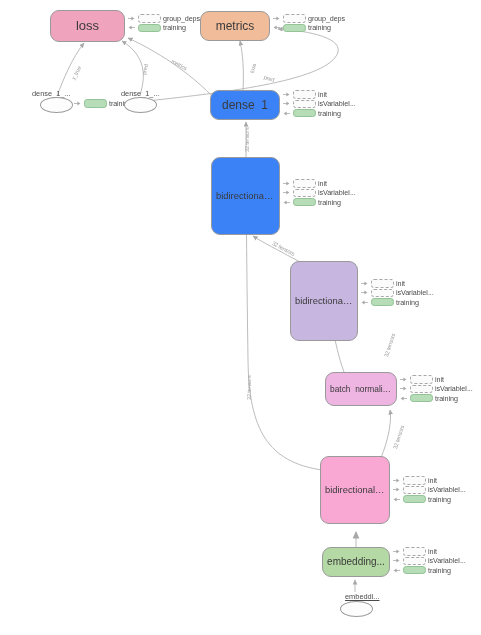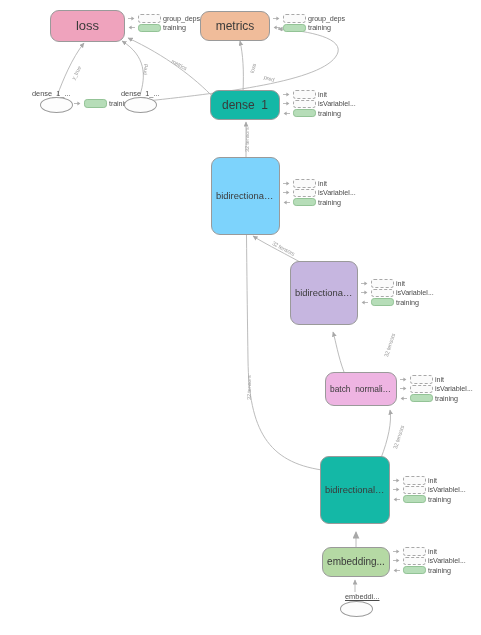--- a/index.html
+++ b/index.html
@@ -116,21 +116,21 @@
     <div class="annot">
       <svg class="stub-arrow" viewBox="0 0 7 7">
         <path d="M7,3.5 L2,3.5" stroke="#b4b4b4" stroke-width="0.9" fill="none"></path>
         <path d="M3.6,1.6 L0.6,3.5 L3.6,5.4 z" fill="#a8a8a8"></path>
         </svg>
       <span class="chip green"></span>
       <span class="atext">training</span>
     </div>
   </div>
 
-  <div class="node" style="left:210px;top:90px;width:70px;height:30px;background:#14b8a6;font-size:12px;">
+  <div class="node" style="left:210px;top:90px;width:70px;height:30px;background:#3b82f6;font-size:12px;">
     <span class="lbl">dense_1</span>
   </div>
   <div class="annots" style="left:283px;top:91px;">
     <div class="annot">
       <svg class="stub-arrow" viewBox="0 0 7 7">
         <path d="M0,3.5 L5,3.5" stroke="#b4b4b4" stroke-width="0.9" fill="none"></path>
         <path d="M3.4,1.6 L6.4,3.5 L3.4,5.4 z" fill="#a8a8a8"></path>
         </svg>
       <span class="chip dotted"></span>
       <span class="atext">init</span>
@@ -146,21 +146,21 @@
     <div class="annot">
       <svg class="stub-arrow" viewBox="0 0 7 7">
         <path d="M7,3.5 L2,3.5" stroke="#b4b4b4" stroke-width="0.9" fill="none"></path>
         <path d="M3.6,1.6 L0.6,3.5 L3.6,5.4 z" fill="#a8a8a8"></path>
         </svg>
       <span class="chip green"></span>
       <span class="atext">training</span>
     </div>
   </div>
 
-  <div class="node" style="left:211px;top:157px;width:69px;height:78px;background:#7dd3fc;font-size:9.4px;">
+  <div class="node" style="left:211px;top:157px;width:69px;height:78px;background:#3b82f6;font-size:9.4px;">
     <span class="lbl">bidirectional_3</span>
   </div>
   <div class="annots" style="left:283px;top:180px;">
     <div class="annot">
       <svg class="stub-arrow" viewBox="0 0 7 7">
         <path d="M0,3.5 L5,3.5" stroke="#b4b4b4" stroke-width="0.9" fill="none"></path>
         <path d="M3.4,1.6 L6.4,3.5 L3.4,5.4 z" fill="#a8a8a8"></path>
         </svg>
       <span class="chip dotted"></span>
       <span class="atext">init</span>
@@ -176,21 +176,21 @@
     <div class="annot">
       <svg class="stub-arrow" viewBox="0 0 7 7">
         <path d="M7,3.5 L2,3.5" stroke="#b4b4b4" stroke-width="0.9" fill="none"></path>
         <path d="M3.6,1.6 L0.6,3.5 L3.6,5.4 z" fill="#a8a8a8"></path>
         </svg>
       <span class="chip green"></span>
       <span class="atext">training</span>
     </div>
   </div>
 
-  <div class="node" style="left:290px;top:261px;width:68px;height:64px;background:#c6b6e0;font-size:9.4px;">
+  <div class="node" style="left:290px;top:261px;width:68px;height:80px;background:#c6b6e0;font-size:9.4px;">
     <span class="lbl">bidirectional_2</span>
   </div>
   <div class="annots" style="left:361px;top:280px;">
     <div class="annot">
       <svg class="stub-arrow" viewBox="0 0 7 7">
         <path d="M0,3.5 L5,3.5" stroke="#b4b4b4" stroke-width="0.9" fill="none"></path>
         <path d="M3.4,1.6 L6.4,3.5 L3.4,5.4 z" fill="#a8a8a8"></path>
         </svg>
       <span class="chip dotted"></span>
       <span class="atext">init</span>
@@ -236,21 +236,21 @@
     <div class="annot">
       <svg class="stub-arrow" viewBox="0 0 7 7">
         <path d="M7,3.5 L2,3.5" stroke="#b4b4b4" stroke-width="0.9" fill="none"></path>
         <path d="M3.6,1.6 L0.6,3.5 L3.6,5.4 z" fill="#a8a8a8"></path>
         </svg>
       <span class="chip green"></span>
       <span class="atext">training</span>
     </div>
   </div>
 
-  <div class="node" style="left:320px;top:456px;width:70px;height:68px;background:#14b8a6;font-size:9.4px;">
+  <div class="node" style="left:320px;top:456px;width:70px;height:68px;background:#f9a8d4;font-size:9.4px;">
     <span class="lbl">bidirectional_1</span>
   </div>
   <div class="annots" style="left:393px;top:477px;">
     <div class="annot">
       <svg class="stub-arrow" viewBox="0 0 7 7">
         <path d="M0,3.5 L5,3.5" stroke="#b4b4b4" stroke-width="0.9" fill="none"></path>
         <path d="M3.4,1.6 L6.4,3.5 L3.4,5.4 z" fill="#a8a8a8"></path>
         </svg>
       <span class="chip dotted"></span>
       <span class="atext">init</span>

